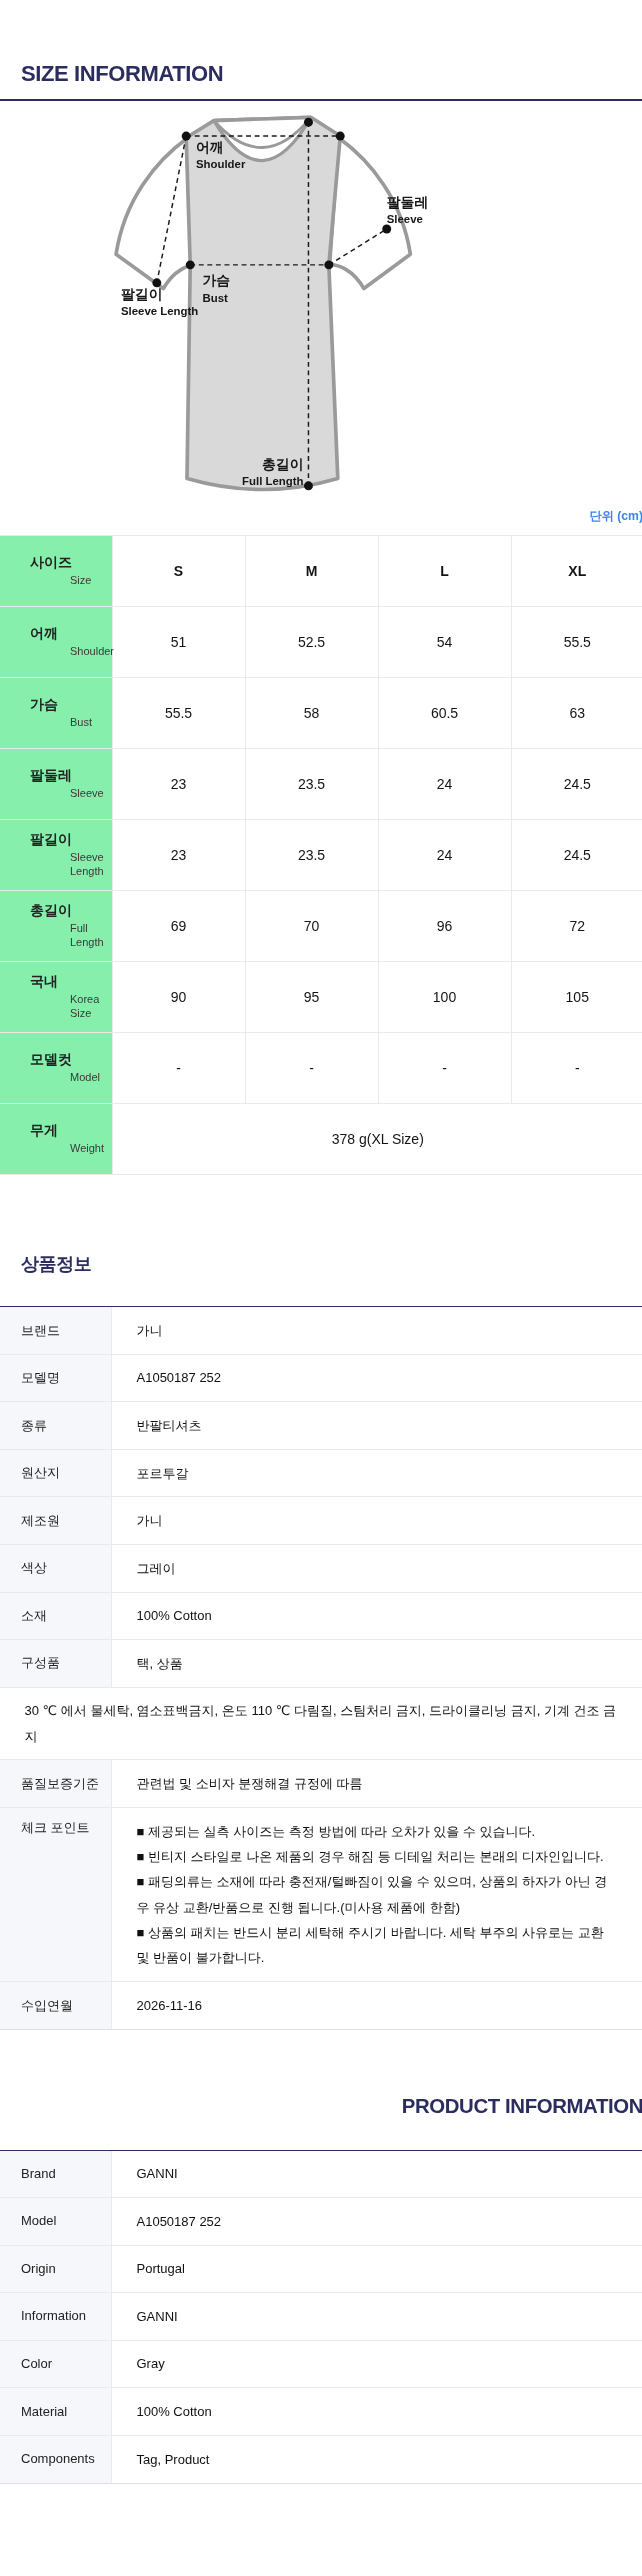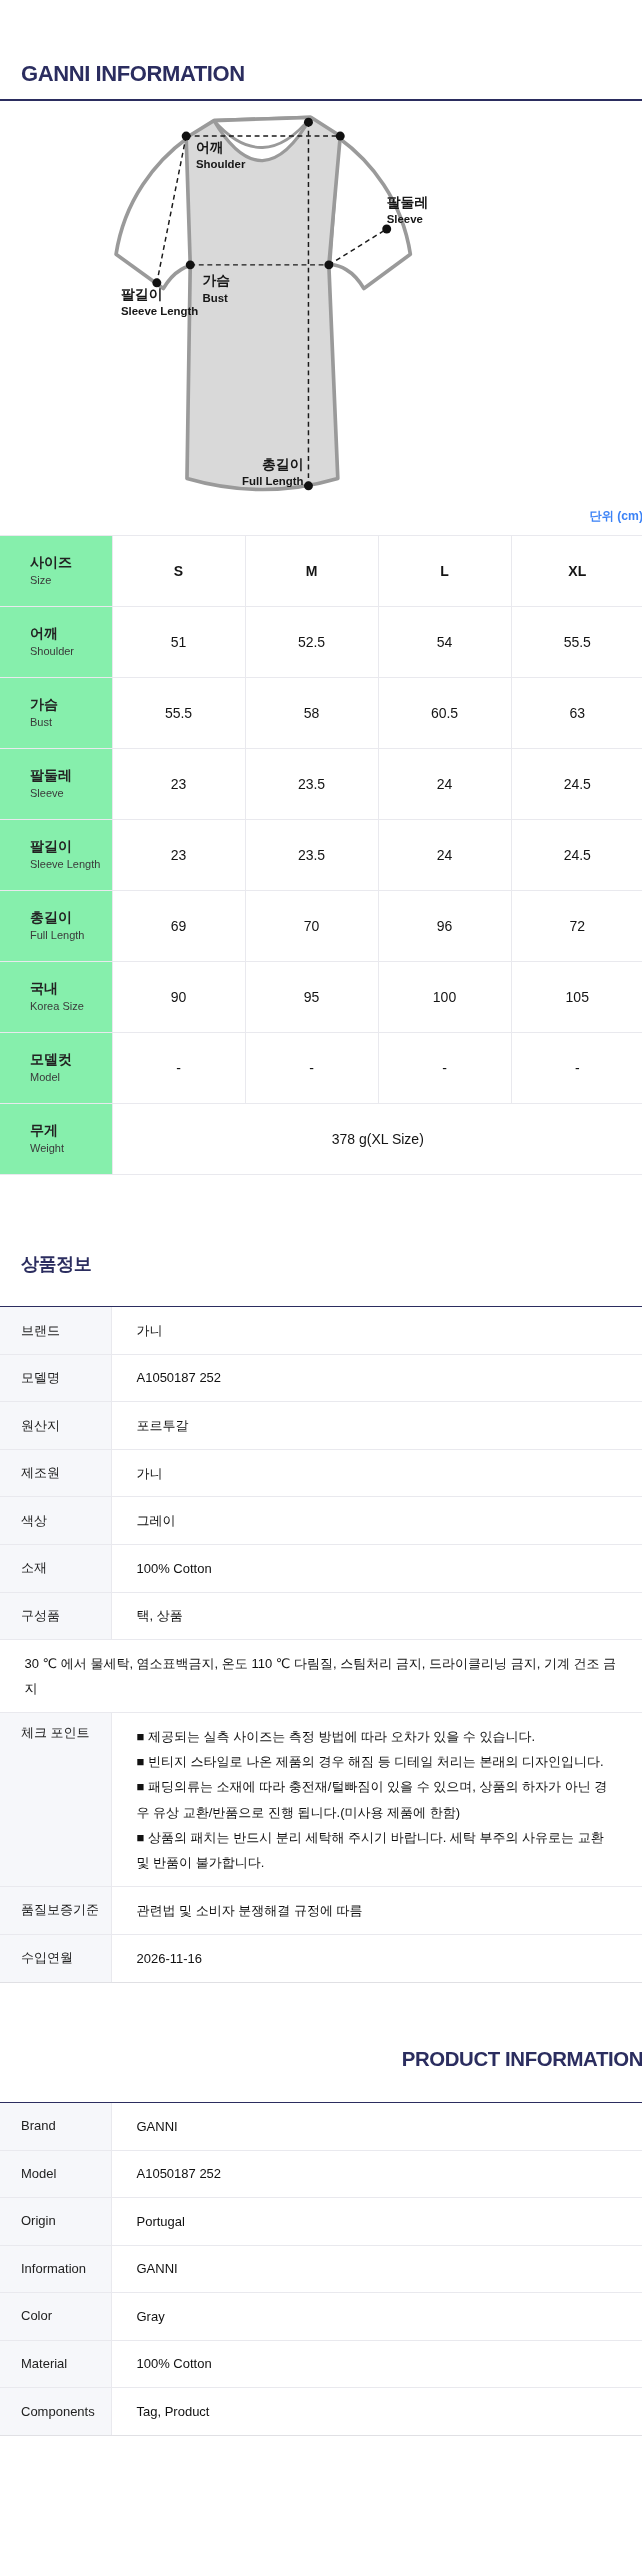--- a/index.html
+++ b/index.html
@@ -21,21 +21,21 @@
   .unit-line { text-align:right; font-size:12.2px; font-weight:700; color:#3b82f6; height:19.6px; line-height:19.6px; }
 
   
   table.size-table { width:643px; border-collapse:collapse; table-layout:fixed; margin-top:8.2px; }
   table.size-table td { border:0.8px solid #e9e9ee; height:71px; text-align:center; vertical-align:middle; font-size:14px; color:#141414; }
   table.size-table td.lbl {
     background:#86efac; text-align:left; padding-left:30px; border-left:none;
   }
   table.size-table tr td:last-child { border-right:none; }
   .lbl .ko { font-size:14px; font-weight:600; color:#222; line-height:1.4; display:block; }
-  .lbl .en { font-size:11px; font-weight:400; color:#3a3a3a; line-height:1.35; display:block; }
+  .lbl .en { font-size:11px; font-weight:400; color:#3a3a3a; line-height:1.35; display:block;margin-left:40px; }
   .size-col-head { color:#8c8c8c; font-weight:700; }
 
   
   .info-title { font-size:18px; }
   #ko-info-title { margin-top:80px; }
   #en-info-title { margin-top:65px; font-size:20.4px;text-align:right; }
   .info-table { width:643px; border-top:1.6px solid #2b2d5f; border-bottom:0.8px solid #e0e0e4; margin-top:32px; }
   .info-row { display:flex; border-bottom:0.8px solid #e9e9ee; min-height:47px; }
   .info-row:last-child { border-bottom:none; }
   .info-label {
@@ -47,21 +47,21 @@
     flex:1; display:flex; align-items:center; padding:10.6px 23px 10.6px 24.5px;
     font-size:13px; color:#111; line-height:1.95; white-space:pre-line;
   }
   svg text { font-family:"Liberation Sans","DejaVu Sans",sans-serif; }
   .dia-ko { font-size:17px; font-weight:700; fill:#161616; }
   .dia-en { font-size:14px; font-weight:700; fill:#161616; }
 </style>
 </head>
 <body>
 
-<h2 class="section-title" id="size-title">GANNI INFORMATION</h2>
+<h2 class="section-title" id="size-title">SIZE INFORMATION</h2>
 <div class="navy-rule"></div>
 
 <div class="diagram-wrap">
   <svg width="643" height="406" viewBox="0 0 788 498">
 
     <path d="M230,45 C190,74 152,122 142,188 L200,230 C214,206 230,202 242,200 Z" fill="#ffffff" stroke="#9a9a9a" stroke-width="4.5" stroke-linejoin="round"></path>
     <path d="M415,45 C455,74 493,122 503,188 L446,230 C432,206 416,202 404,200 Z" fill="#ffffff" stroke="#9a9a9a" stroke-width="4.5" stroke-linejoin="round"></path>
 
     <path d="M228,45 L262,24 L381,20 L417,43 L403,201 L414,463 Q322,490 229,463 L233,201 Z" fill="#d9d9d9" stroke="#9a9a9a" stroke-width="4.5" stroke-linejoin="round"></path>
 
@@ -207,20 +207,24 @@
 <div class="info-table">
   <div class="info-row">
     <div class="info-label">브랜드</div>
     <div class="info-value">가니</div>
   </div>
   <div class="info-row">
     <div class="info-label">모델명</div>
     <div class="info-value">A1050187 252</div>
   </div>
   <div class="info-row">
+    <div class="info-label">종류</div>
+    <div class="info-value">반팔티셔츠</div>
+  </div>
+  <div class="info-row">
     <div class="info-label">원산지</div>
     <div class="info-value">포르투갈</div>
   </div>
   <div class="info-row">
     <div class="info-label">제조원</div>
     <div class="info-value">가니</div>
   </div>
   <div class="info-row">
     <div class="info-label">색상</div>
     <div class="info-value">그레이</div>
@@ -228,33 +232,33 @@
   <div class="info-row">
     <div class="info-label">소재</div>
     <div class="info-value">100% Cotton</div>
   </div>
   <div class="info-row">
     <div class="info-label">구성품</div>
     <div class="info-value">택, 상품</div>
   </div>
   <div class="info-row">
     <div class="info-value">30 ℃ 에서 물세탁, 염소표백금지, 온도 110 ℃ 다림질, 스팀처리 금지, 드라이클리닝 금지, 기계 건조 금지</div>
+  </div>
+  <div class="info-row">
+    <div class="info-label">품질보증기준</div>
+    <div class="info-value">관련법 및 소비자 분쟁해결 규정에 따름</div>
   </div>
   <div class="info-row">
     <div class="info-label" style="align-items:flex-start;">체크 포인트</div>
     <div class="info-value">■ 제공되는 실측 사이즈는 측정 방법에 따라 오차가 있을 수 있습니다.
 ■ 빈티지 스타일로 나온 제품의 경우 해짐 등 디테일 처리는 본래의 디자인입니다.
 ■ 패딩의류는 소재에 따라 충전재/털빠짐이 있을 수 있으며, 상품의 하자가 아닌 경우 유상 교환/반품으로 진행 됩니다.(미사용 제품에 한함)
 ■ 상품의 패치는 반드시 분리 세탁해 주시기 바랍니다. 세탁 부주의 사유로는 교환 및 반품이 불가합니다.</div>
   </div>
   <div class="info-row">
-    <div class="info-label">품질보증기준</div>
-    <div class="info-value">관련법 및 소비자 분쟁해결 규정에 따름</div>
-  </div>
-  <div class="info-row">
     <div class="info-label">수입연월</div>
     <div class="info-value">2026-11-16</div>
   </div>
 </div>
 
 <h2 class="section-title info-title" id="en-info-title">PRODUCT INFORMATION</h2>
 <div class="info-table">
   <div class="info-row">
     <div class="info-label">Brand</div>
     <div class="info-value">GANNI</div>

